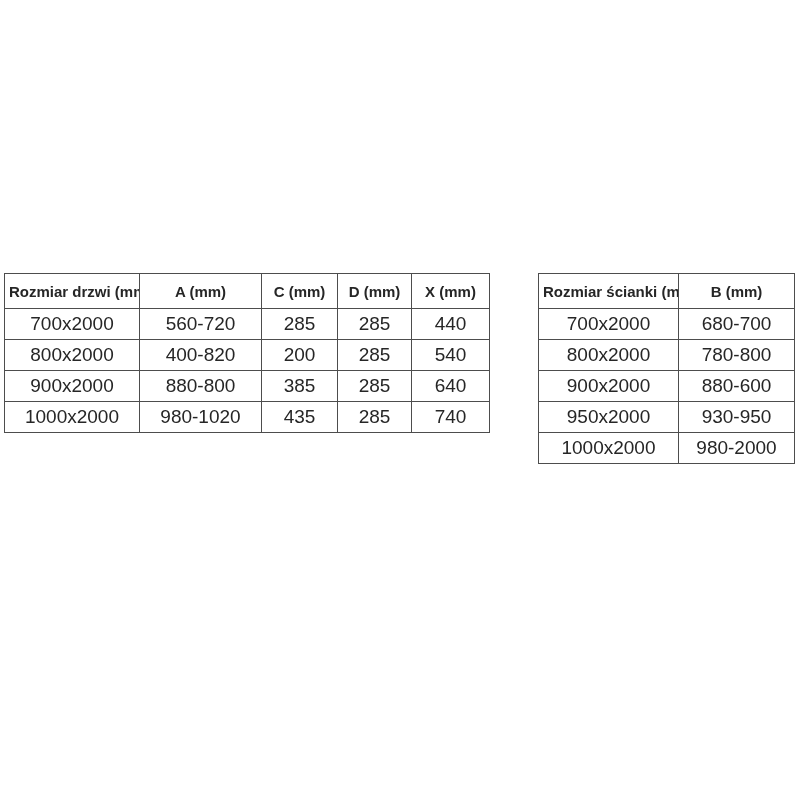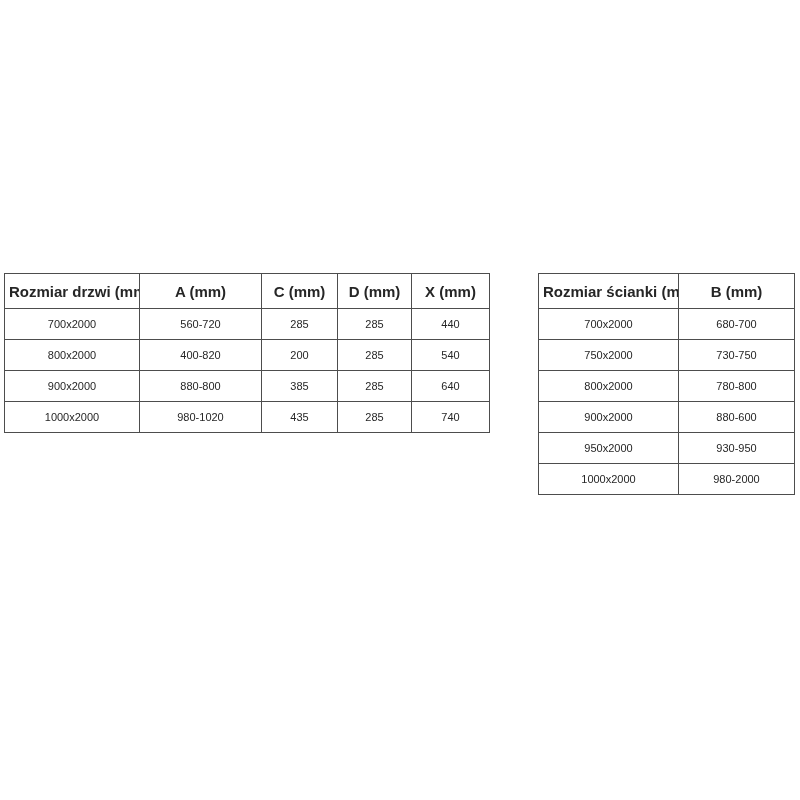--- a/index.html
+++ b/index.html
@@ -29,21 +29,21 @@
     padding: 0 4px;
     overflow: hidden;
     white-space: nowrap;
   }
   table.spec-table th {
     font-size: 15px;
     font-weight: bold;
     height: 34px;
   }
   table.spec-table td {
-    font-size: 11px;
+    font-size: 19px;
     font-weight: normal;
     height: 30px;
   }
   #doors-table {
     left: 4px;
     top: 273px;
     width: 485px;
   }
   #walls-table {
     left: 538px;
@@ -113,24 +113,20 @@
         <th>Rozmiar ścianki (mm)</th>
         <th>B (mm)</th>
       </tr>
   </thead>
   <tbody>
       <tr>
         <td>700x2000</td>
         <td>680-700</td>
       </tr>
       <tr>
-        <td>750x2000</td>
-        <td>730-750</td>
-      </tr>
-      <tr>
         <td>800x2000</td>
         <td>780-800</td>
       </tr>
       <tr>
         <td>900x2000</td>
         <td>880-600</td>
       </tr>
       <tr>
         <td>950x2000</td>
         <td>930-950</td>

